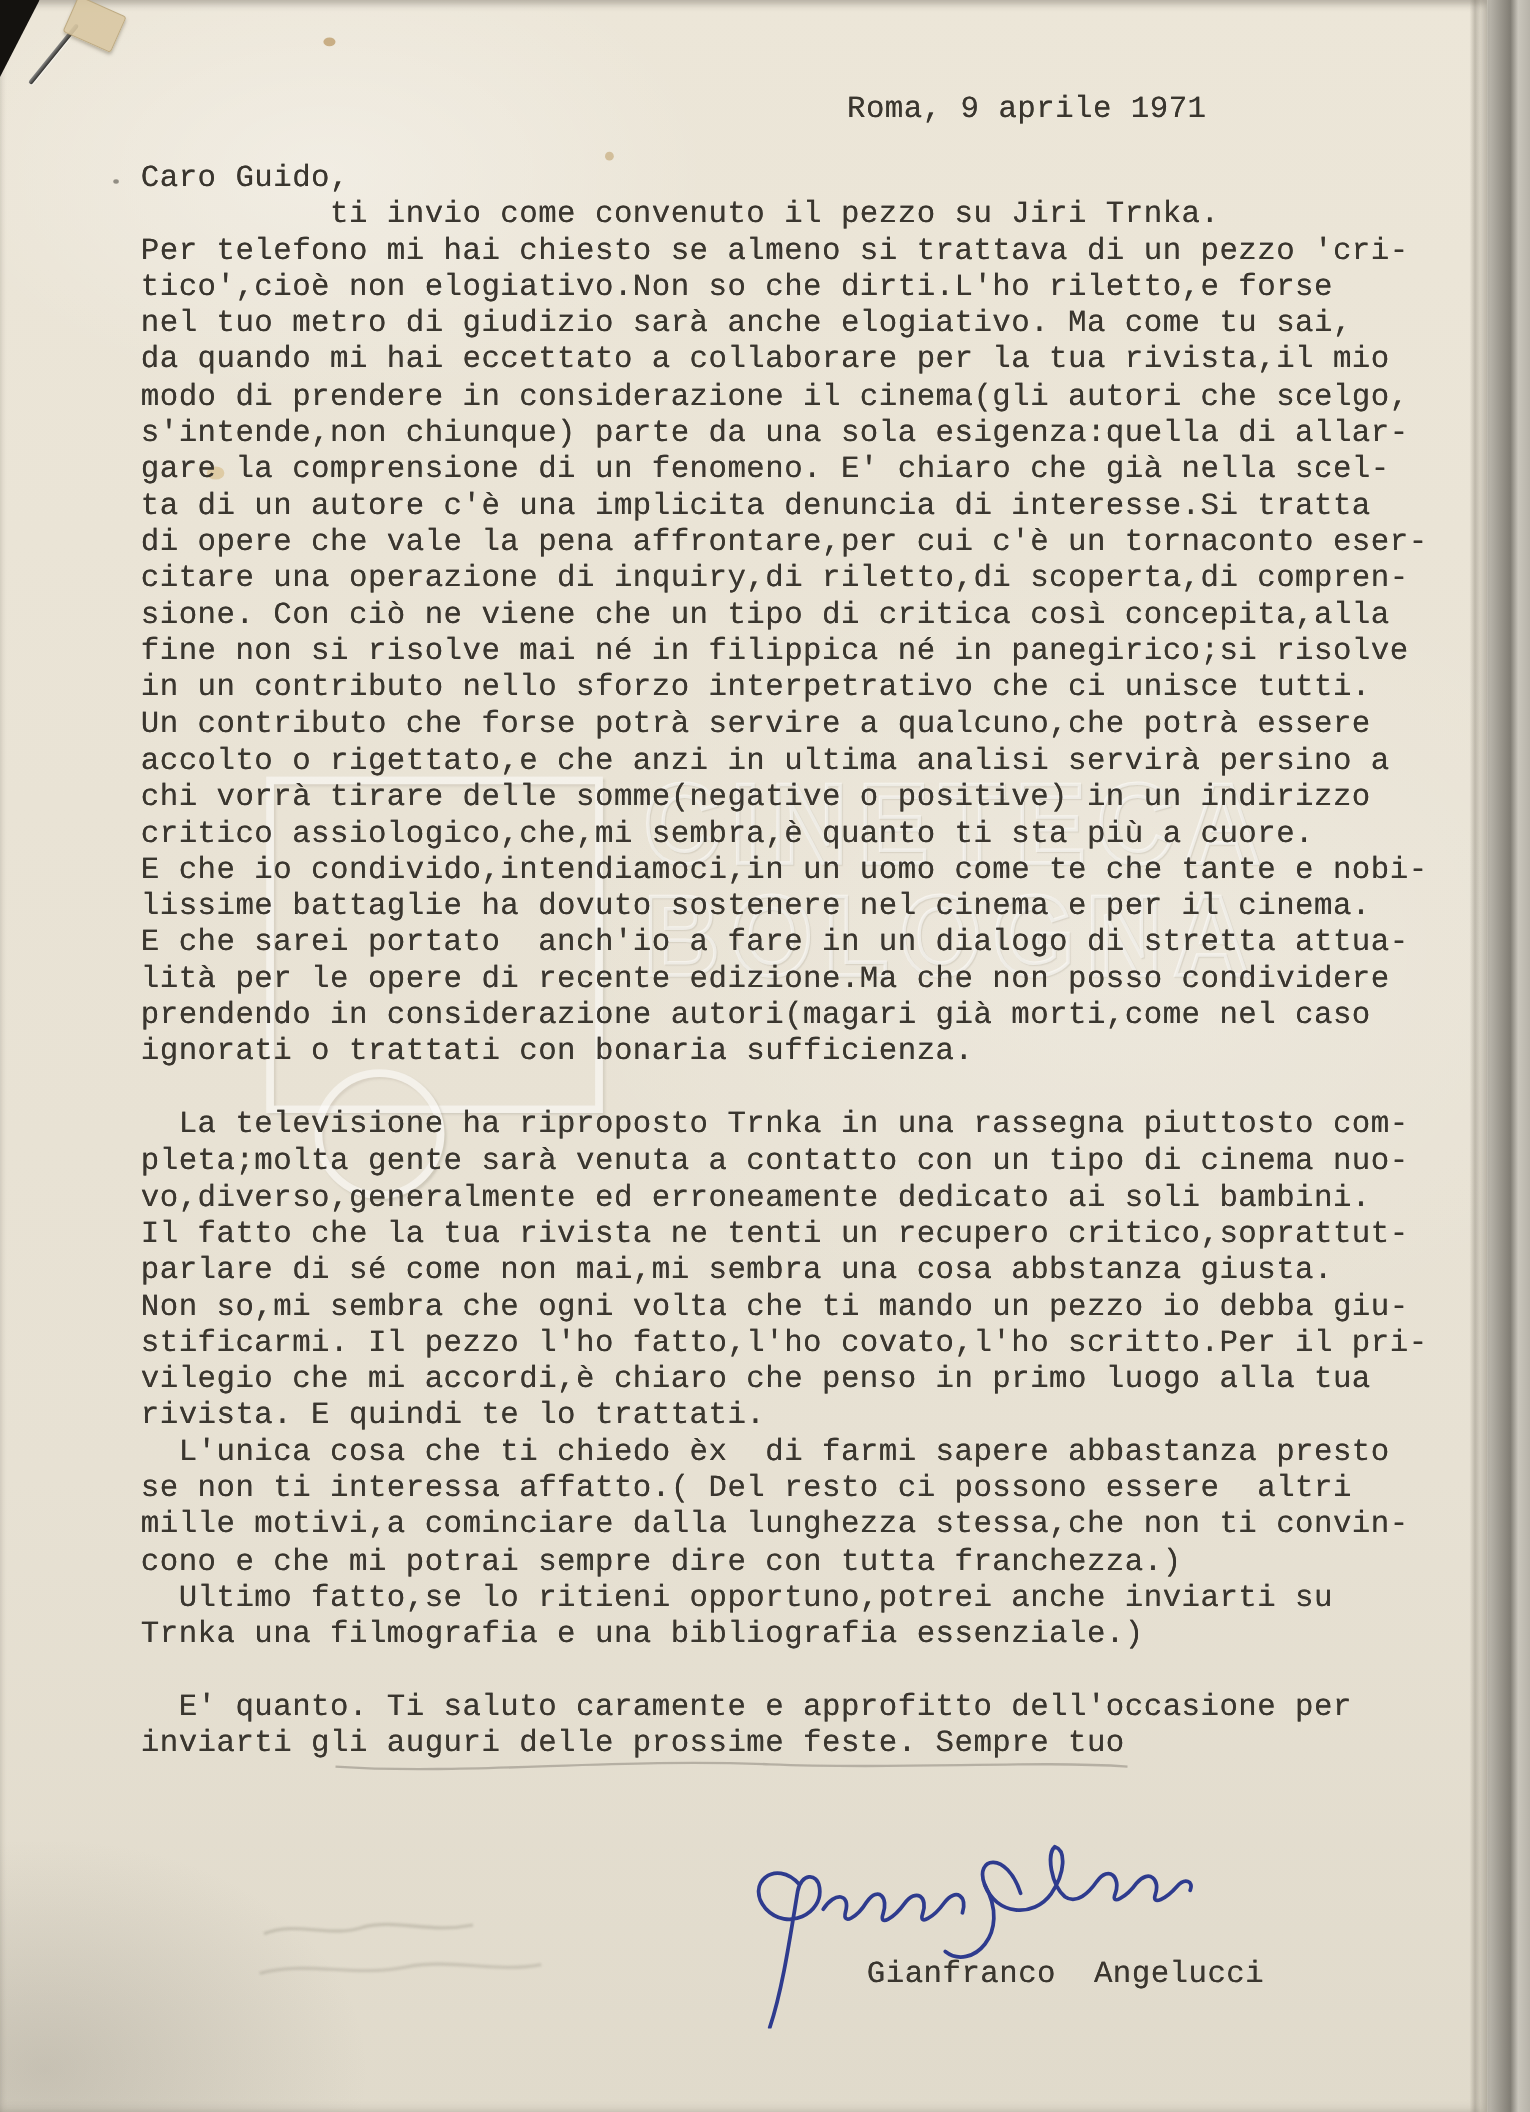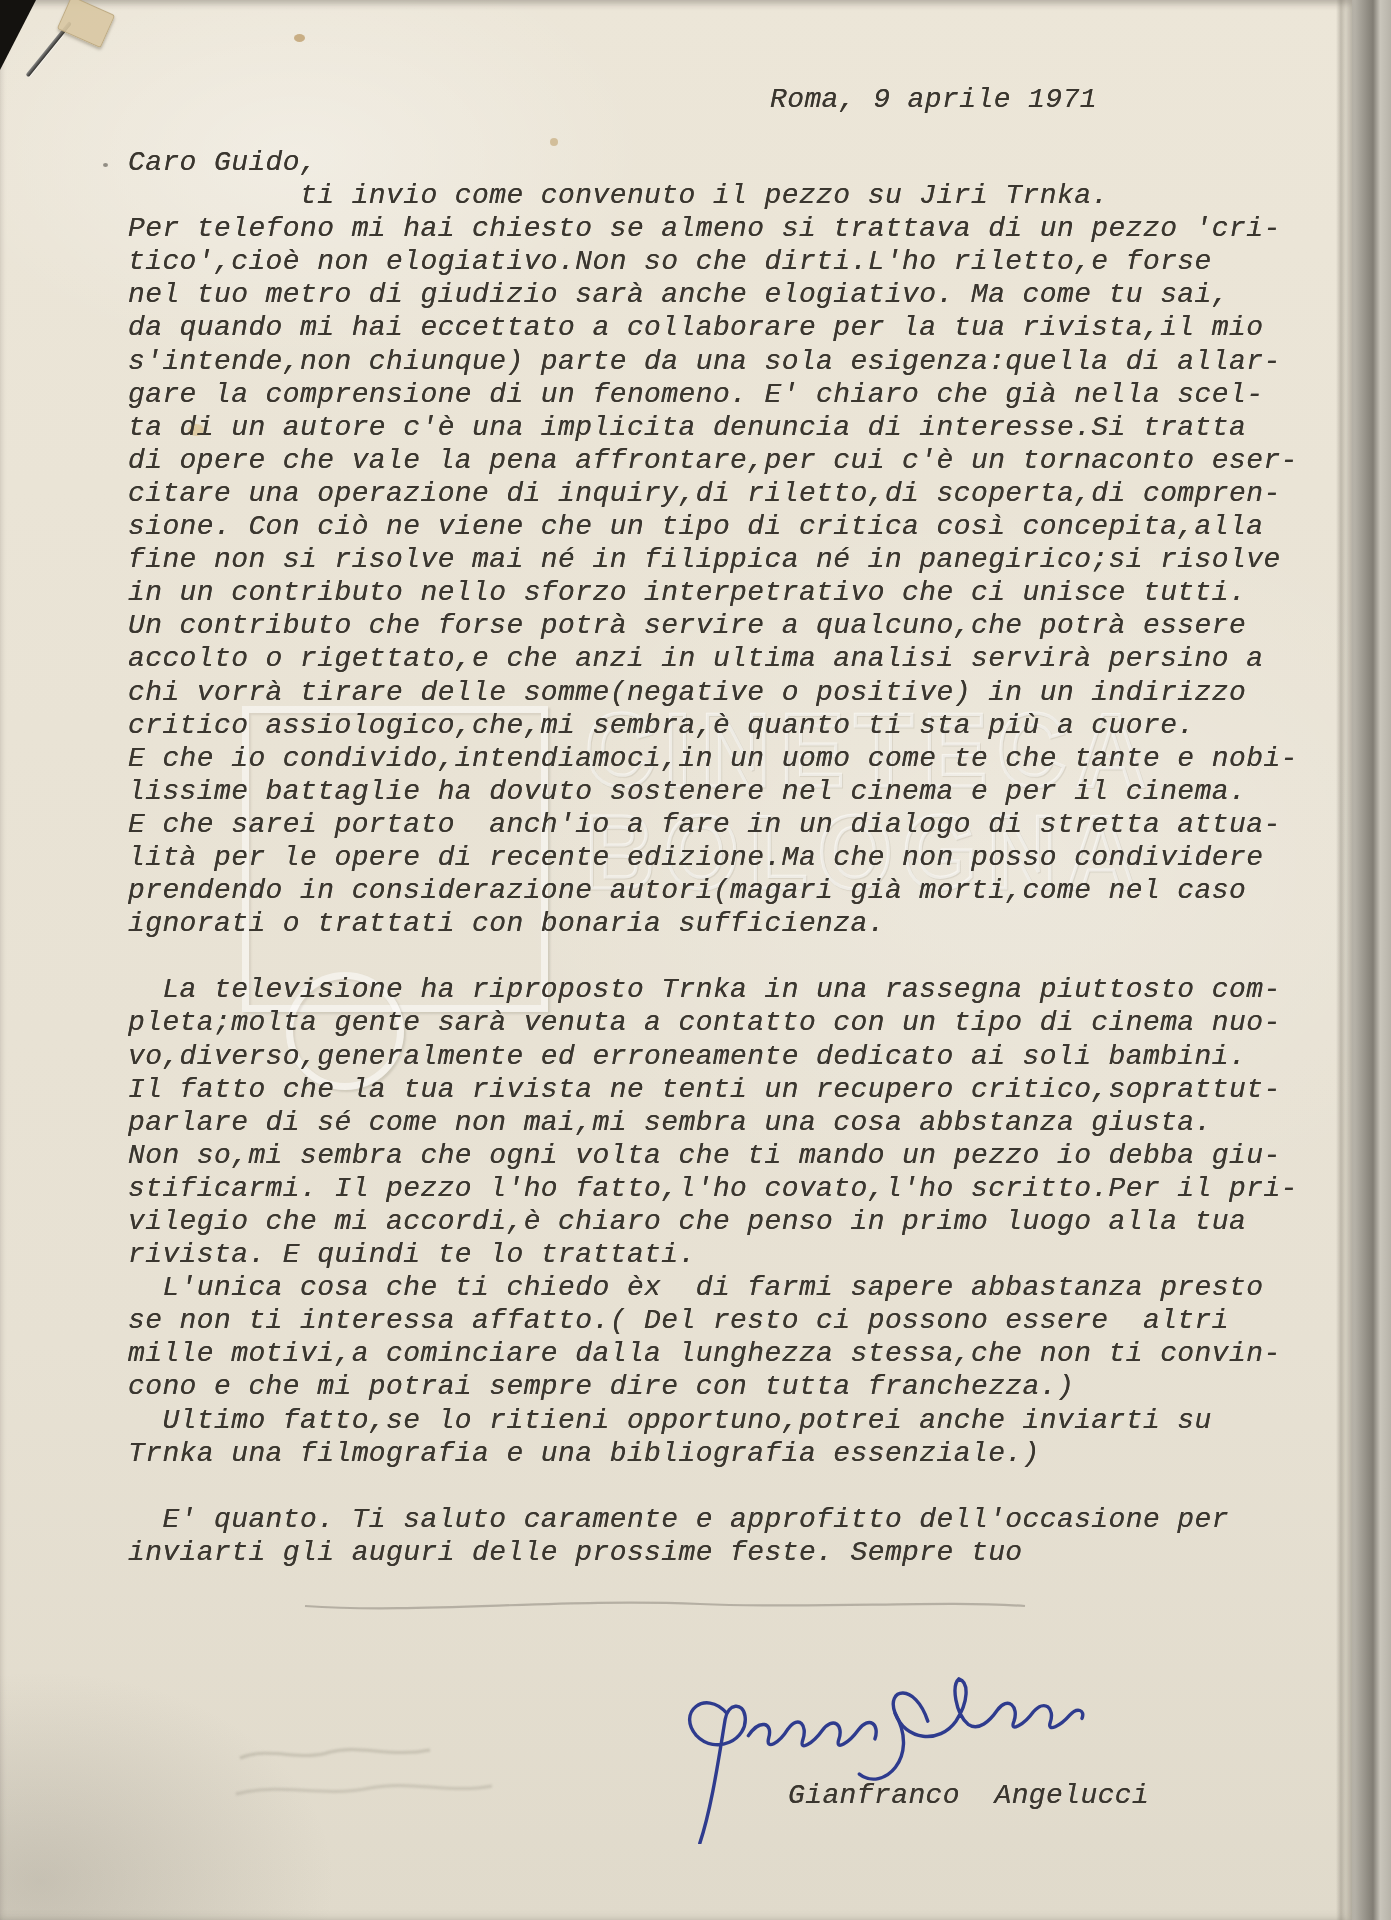--- a/index.html
+++ b/index.html
@@ -34,21 +34,21 @@
     -webkit-text-stroke:3px rgba(255,255,255,0.55);transform:scaleY(1.08);
     filter:drop-shadow(1.5px 1.5px 0.6px rgba(125,117,100,0.28));pointer-events:none;}
   .wm1{top:700px;} .wm2{top:802px;}
   .wm-square{position:absolute;left:242px;top:706px;width:292px;height:292px;
     border:7px solid rgba(255,255,255,0.5);
     box-shadow:2px 2px 2px rgba(125,117,100,0.22), inset 2px 2px 2px rgba(125,117,100,0.15);}
   .wm-circle{position:absolute;left:286px;top:972px;width:104px;height:104px;border-radius:50%;
     border:7px solid rgba(255,255,255,0.5);
     box-shadow:2px 2px 2px rgba(125,117,100,0.22), inset 2px 2px 2px rgba(125,117,100,0.15);}
   
-  .type{color:#3a362f;font-size:28px;letter-spacing:0.4px;text-shadow:0 0 0.6px rgba(58,54,47,0.85);font-style:italic;}
+  .type{color:#3a362f;font-size:28px;letter-spacing:0.4px;text-shadow:0 0 0.6px rgba(58,54,47,0.85);}
   .date-line{position:absolute;left:770px;top:84px;white-space:pre;}
   .text-col{position:absolute;left:128px;top:146px;width:1210px;line-height:33.1px;}
   .letter-line{white-space:pre;min-height:33.1px;}
   
   .sig-svg{position:absolute;left:668px;top:1664px;width:440px;height:180px;}
   .typed-name{position:absolute;left:788px;top:1780px;white-space:pre;}
   .pencil{position:absolute;pointer-events:none;}
 </style>
 </head>
 <body>
@@ -77,20 +77,21 @@
 
     <div class="type text-col">
       <div class="letter-line">Caro Guido,</div>
       <div>
 
       <div class="letter-line">          ti invio come convenuto il pezzo su Jiri Trnka.</div>
           <div class="letter-line">Per telefono mi hai chiesto se almeno si trattava di un pezzo 'cri-</div>
           <div class="letter-line">tico',cioè non elogiativo.Non so che dirti.L'ho riletto,e forse</div>
           <div class="letter-line">nel tuo metro di giudizio sarà anche elogiativo. Ma come tu sai,</div>
           <div class="letter-line">da quando mi hai eccettato a collaborare per la tua rivista,il mio</div>
+          <div class="letter-line">modo di prendere in considerazione il cinema(gli autori che scelgo,</div>
           <div class="letter-line">s'intende,non chiunque) parte da una sola esigenza:quella di allar-</div>
           <div class="letter-line">gare la comprensione di un fenomeno. E' chiaro che già nella scel-</div>
           <div class="letter-line">ta di un autore c'è una implicita denuncia di interesse.Si tratta</div>
           <div class="letter-line">di opere che vale la pena affrontare,per cui c'è un tornaconto eser-</div>
           <div class="letter-line">citare una operazione di inquiry,di riletto,di scoperta,di compren-</div>
           <div class="letter-line">sione. Con ciò ne viene che un tipo di critica così concepita,alla</div>
           <div class="letter-line">fine non si risolve mai né in filippica né in panegirico;si risolve</div>
           <div class="letter-line">in un contributo nello sforzo interpetrativo che ci unisce tutti.</div>
           <div class="letter-line">Un contributo che forse potrà servire a qualcuno,che potrà essere</div>
           <div class="letter-line">accolto o rigettato,e che anzi in ultima analisi servirà persino a</div>

